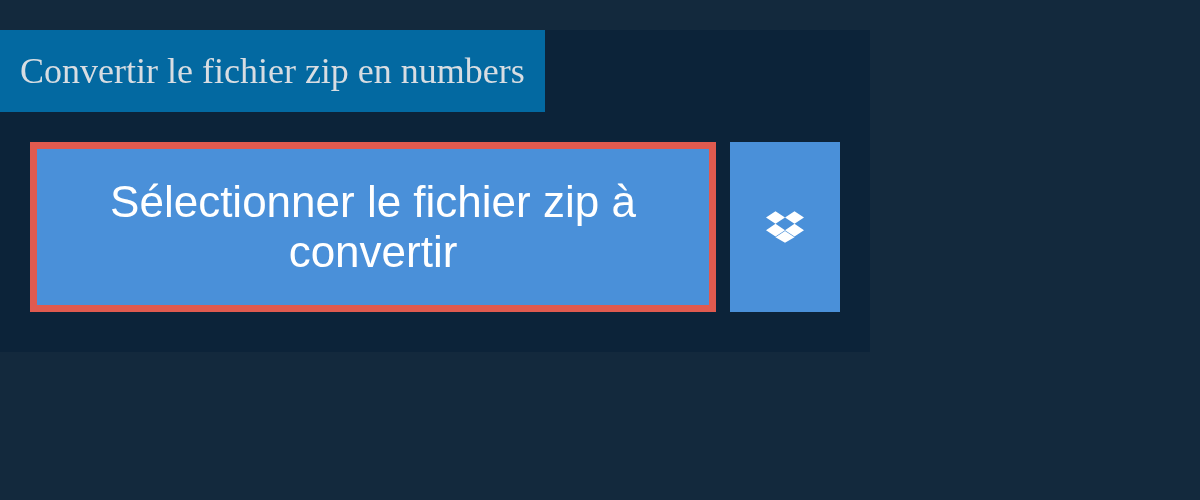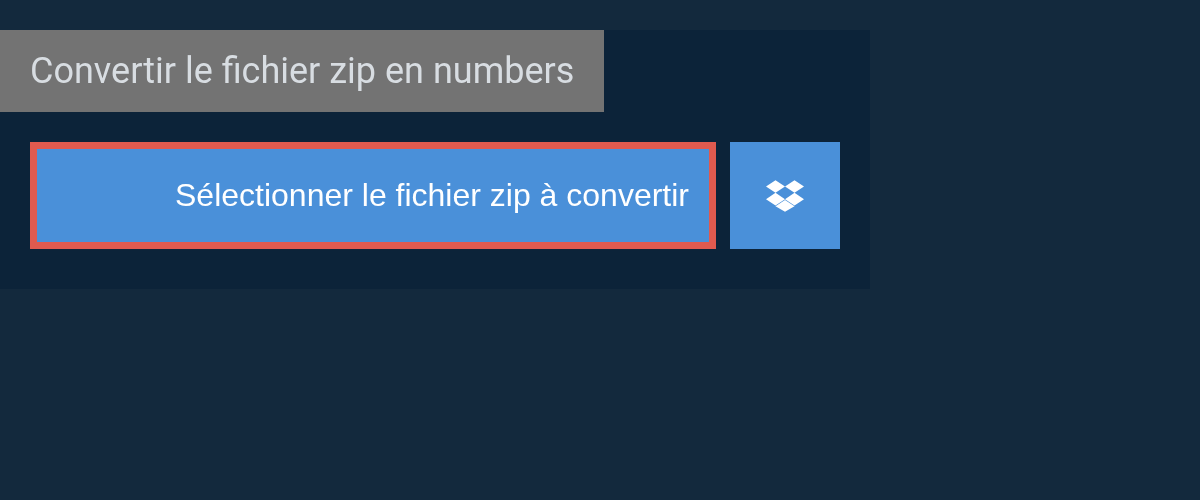--- a/index.html
+++ b/index.html
@@ -18,44 +18,45 @@
     
     .panel {
       background-color: #0c2339;
       width: 870px;
       margin-left: 0;
       margin-top: 30px;
       padding-bottom: 40px;
     }
     
     .title-bar {
-      background-color: #737373;
-      padding: 20px 30px;
+      background-color: #0369a1;
+      padding: 20px 20px;
       display: inline-block;
+      font-family: Liberation Serif, serif;
     }
     
     .title {
       color: #d8dde2;
       font-size: 36px;
       font-weight: 400;
     }
     
     .button-container {
       display: flex;
       gap: 14px;
       padding: 30px 30px 0 30px;
       align-items: stretch;
     }
     
     .select-button {
       flex: 1;
       background-color: #4a90d9;
       border: 7px solid #e05a4f;
       color: #ffffff;
-      font-size: 32px;
+      font-size: 44px;
       font-weight: 400;
       padding: 28px 20px;
       cursor: pointer;
       text-align: center;
       display: flex;
       align-items: center;
       justify-content: flex-end;
     }
     
     .dropbox-button {

